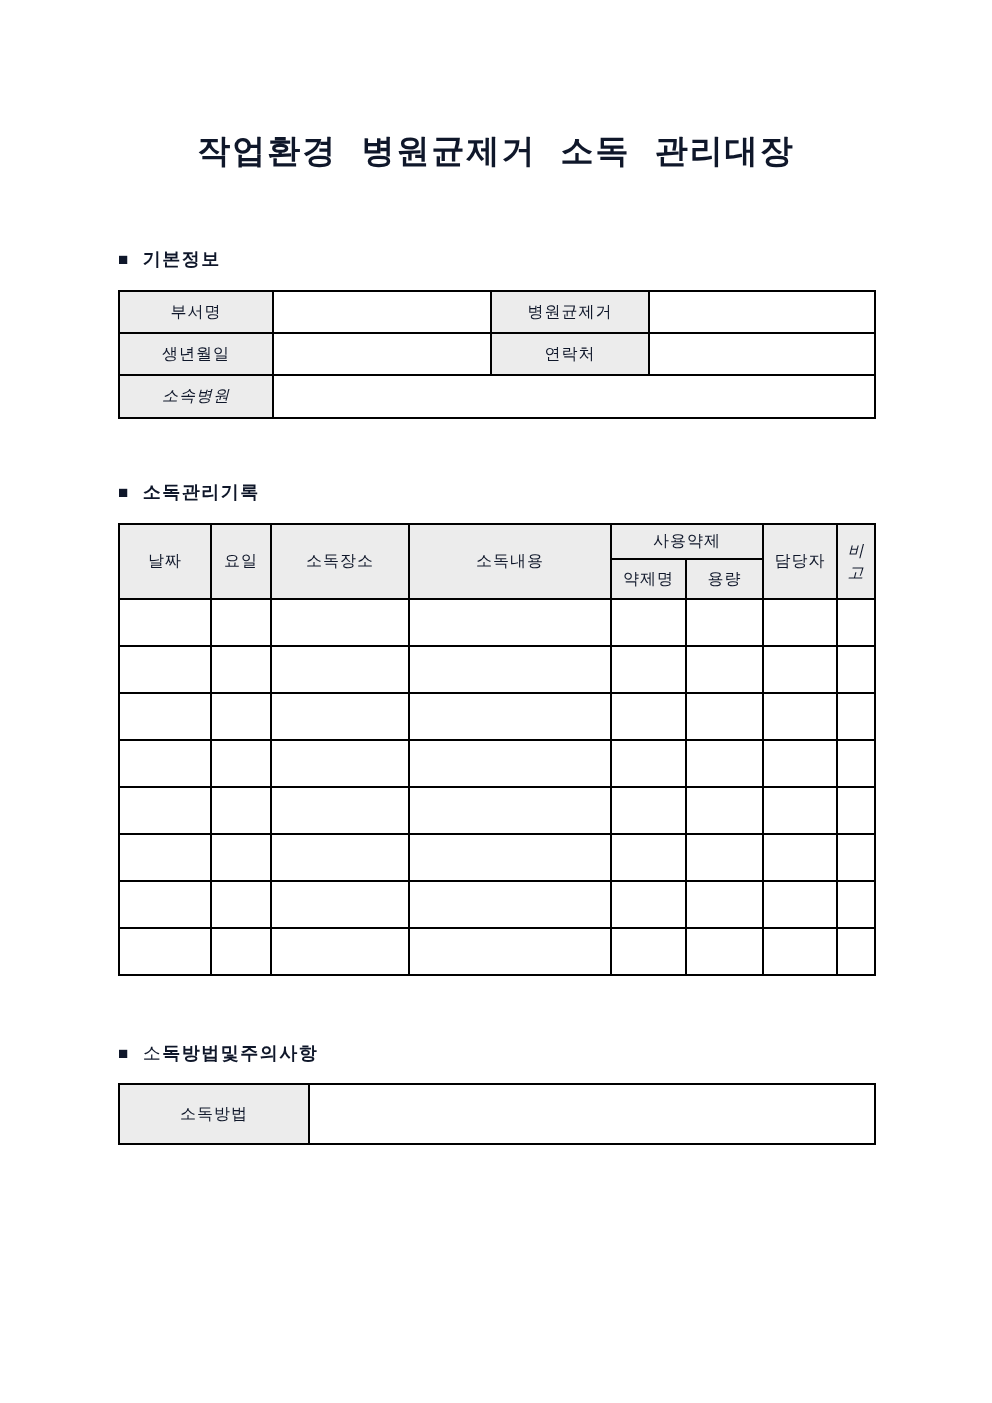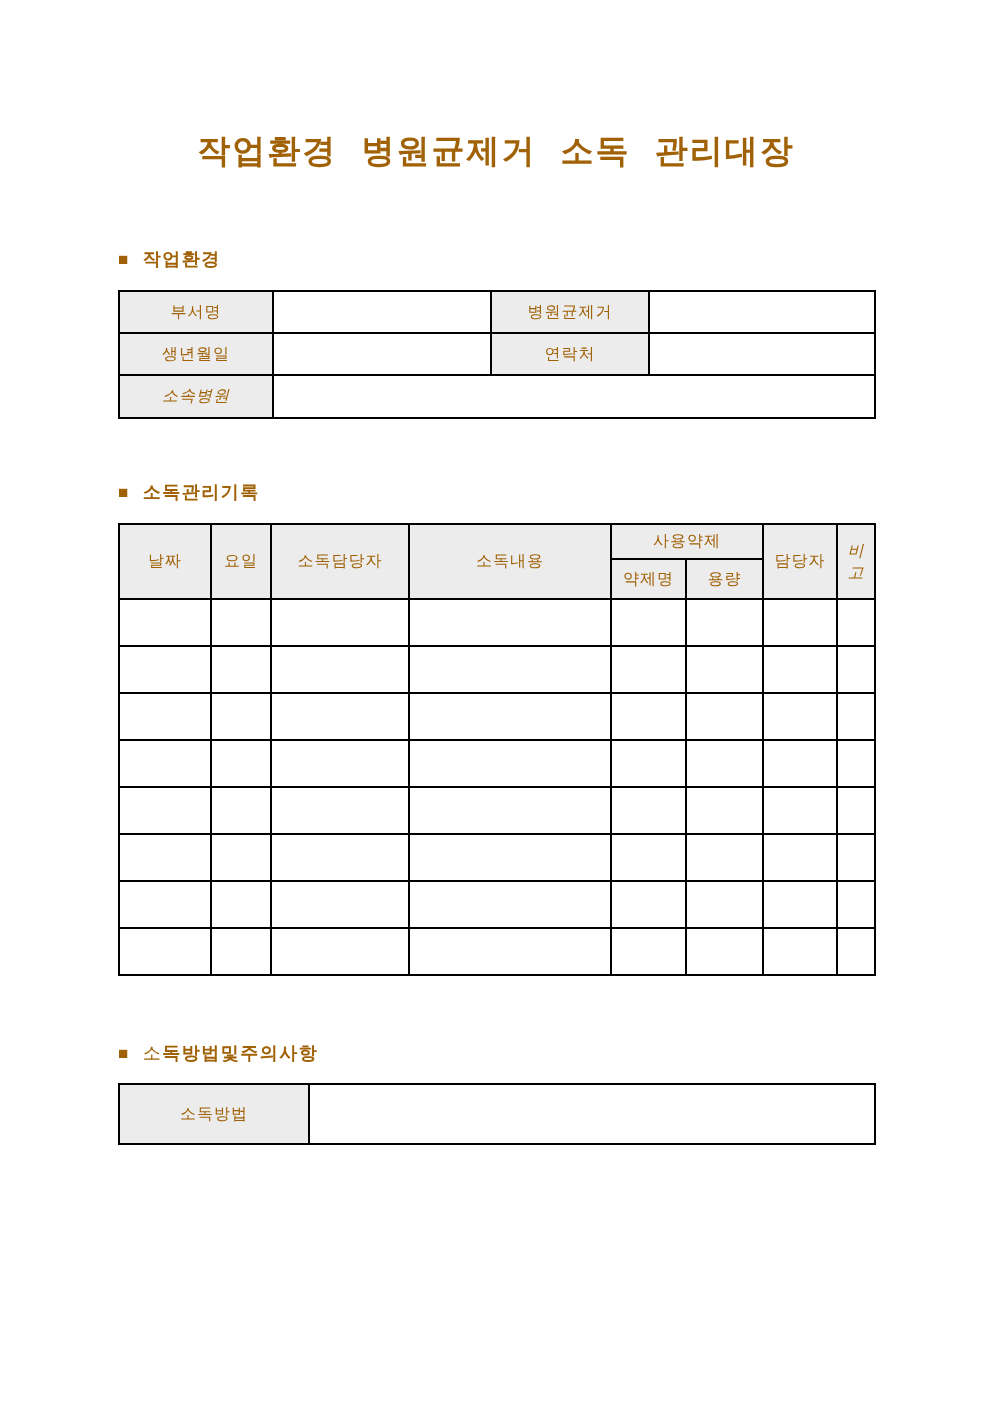--- a/index.html
+++ b/index.html
@@ -1,20 +1,20 @@
 <!DOCTYPE html>
 <html><head>
 <meta charset="utf-8">
 <style>
   html,body { margin:0; padding:0; background:#ffffff; }
   .page {
     position:relative;
     width:992px; height:1403px;
     background:#ffffff;
-    color:#a16207;
+    color:#0f172a;
     font-family:"Liberation Sans","DejaVu Sans",sans-serif;
     overflow:hidden;
   }
   .title {
     position:absolute; top:129px; left:0; width:100%;
     margin:0; text-align:center;
     font-size:33px; font-weight:700;
     letter-spacing:2px; word-spacing:13px;
   }
   .sec-heading {
@@ -61,21 +61,21 @@
 </style>
 </head>
 <body>
 
 <div class="page">
 
   <h1 class="title">작업환경 병원균제거 소독 관리대장</h1>
 
   <div class="sec-heading sh1">
     <span class="bullet">■</span>
-    <span>작업환경</span>
+    <span>기본정보</span>
   </div>
 
   <table class="t t1">
     <colgroup>
       <col style="width:154px">
         <col style="width:218px">
         <col style="width:158px">
         <col style="width:226px">
     </colgroup>
     <tbody>
@@ -111,21 +111,21 @@
         <col style="width:202px">
       <col style="width:75px">
         <col style="width:77px">
         <col style="width:74px">
         <col style="width:38px">
     </colgroup>
     <thead>
       <tr class="h1">
         <th rowspan="2">날짜</th>
         <th rowspan="2">요일</th>
-        <th rowspan="2">소독담당자</th>
+        <th rowspan="2">소독장소</th>
         <th rowspan="2">소독내용</th>
         <th colspan="2">사용약제</th>
         <th rowspan="2">담당자</th>
         <th rowspan="2">
           <div class="vtext">비고</div>
         </th>
       </tr>
       <tr class="h2">
         <th>약제명</th>
         <th>용량</th>

